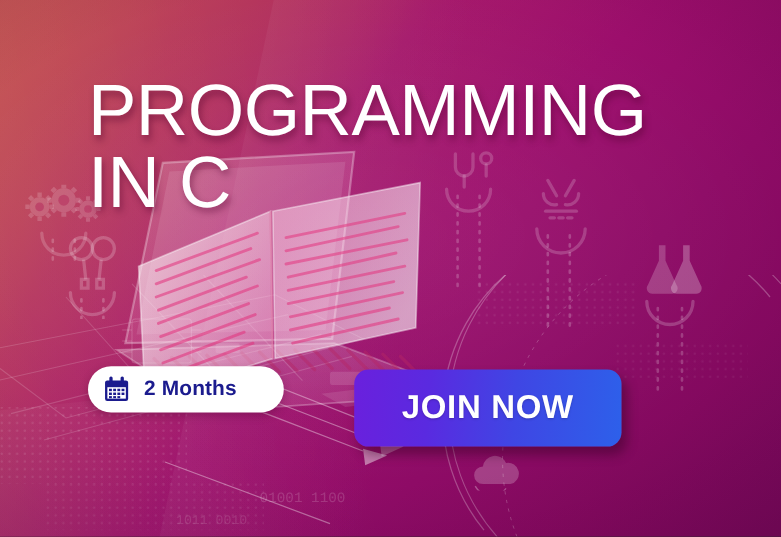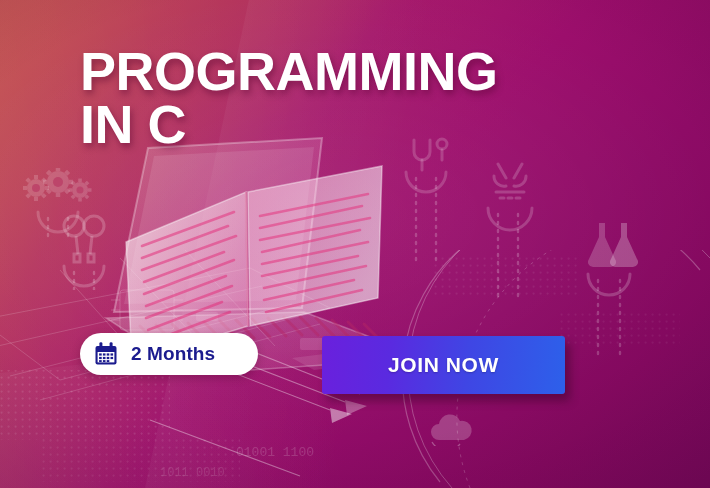--- a/index.html
+++ b/index.html
@@ -68,26 +68,26 @@
     top: 130px;
     width: 380px;
     height: 260px;
     pointer-events: none;
   }
 
   
   #headline {
     position: absolute;
     left: 80px;
-    top: 45px;
+    top: 68px;
     width: 600px;
     color: #ffffff;
-    font-size: 54px;
+    font-size: 66px;
     line-height: 0.98;
-    font-weight: bold;
+    font-weight: normal;
     letter-spacing: -0.5px;
     text-shadow: 2px 4px 7px rgba(80,0,45,0.45);
     white-space: pre-line;
   }
 
   
   .pill {
     position: absolute;
     left: 80px;
     display: flex;
@@ -115,30 +115,30 @@
     letter-spacing: 0.1px;
     white-space: nowrap;
   }
 
   
   #join-button {
     position: absolute;
     left: 322px;
     top: 336px;
     width: 243px;
-    height: 58px;
+    height: 70px;
     border: 0;
     padding: 0;
-    border-radius: 3px;
+    border-radius: 13px;
     cursor: pointer;
     background: linear-gradient(95deg, #6a20dd 0%, #5a2ae0 28%, #3f46e4 60%, #2d60ea 100%);
     box-shadow: 5px 7px 10px rgba(45,0,30,0.42);
     color: #ffffff;
     font-family: "Liberation Sans", sans-serif;
-    font-size: 21px;
+    font-size: 30px;
     font-weight: bold;
     letter-spacing: 0.6px;
     text-shadow: 0 1px 2px rgba(20,0,40,0.25);
   }
 </style>
 </head>
 <body>
 
 <div id="banner">
 

